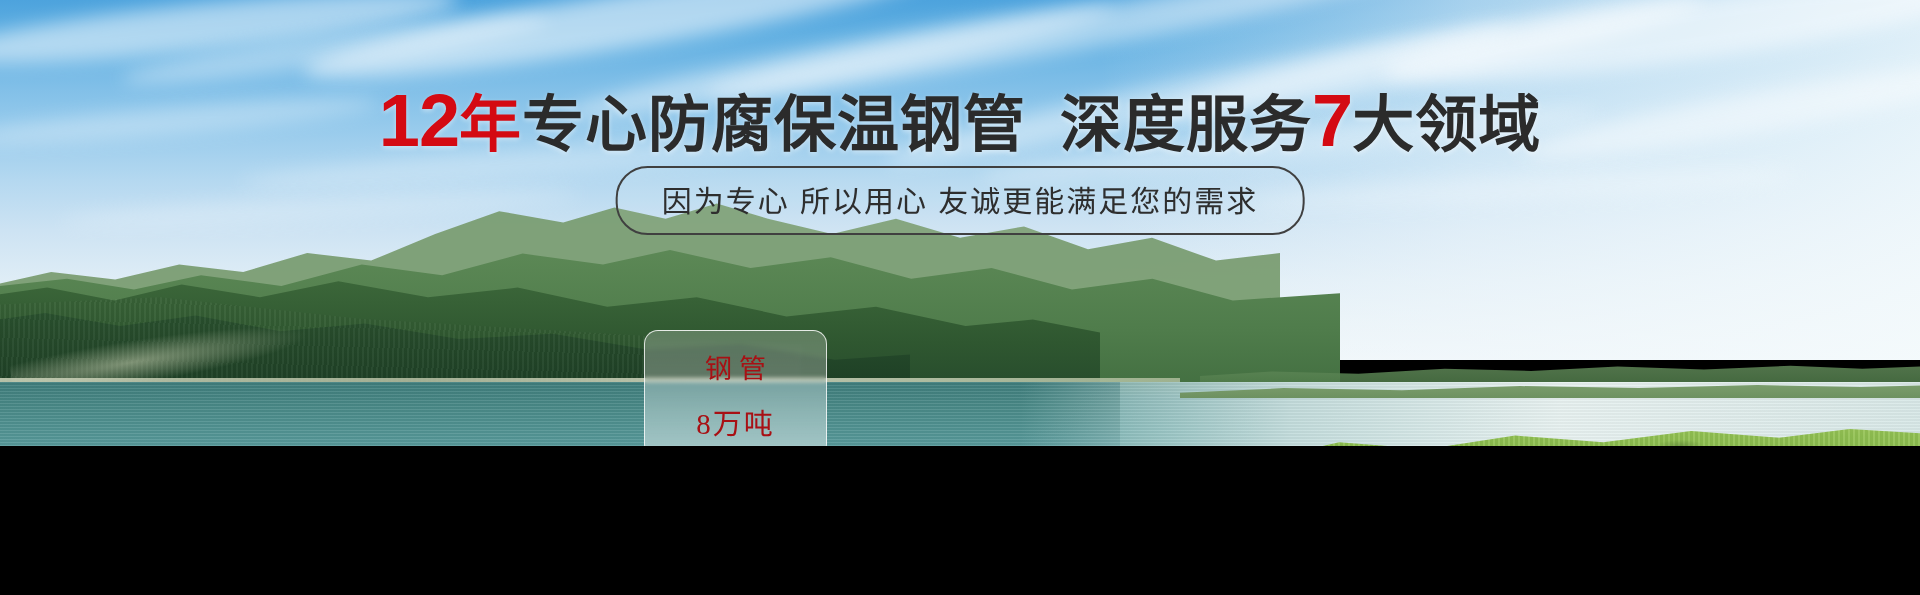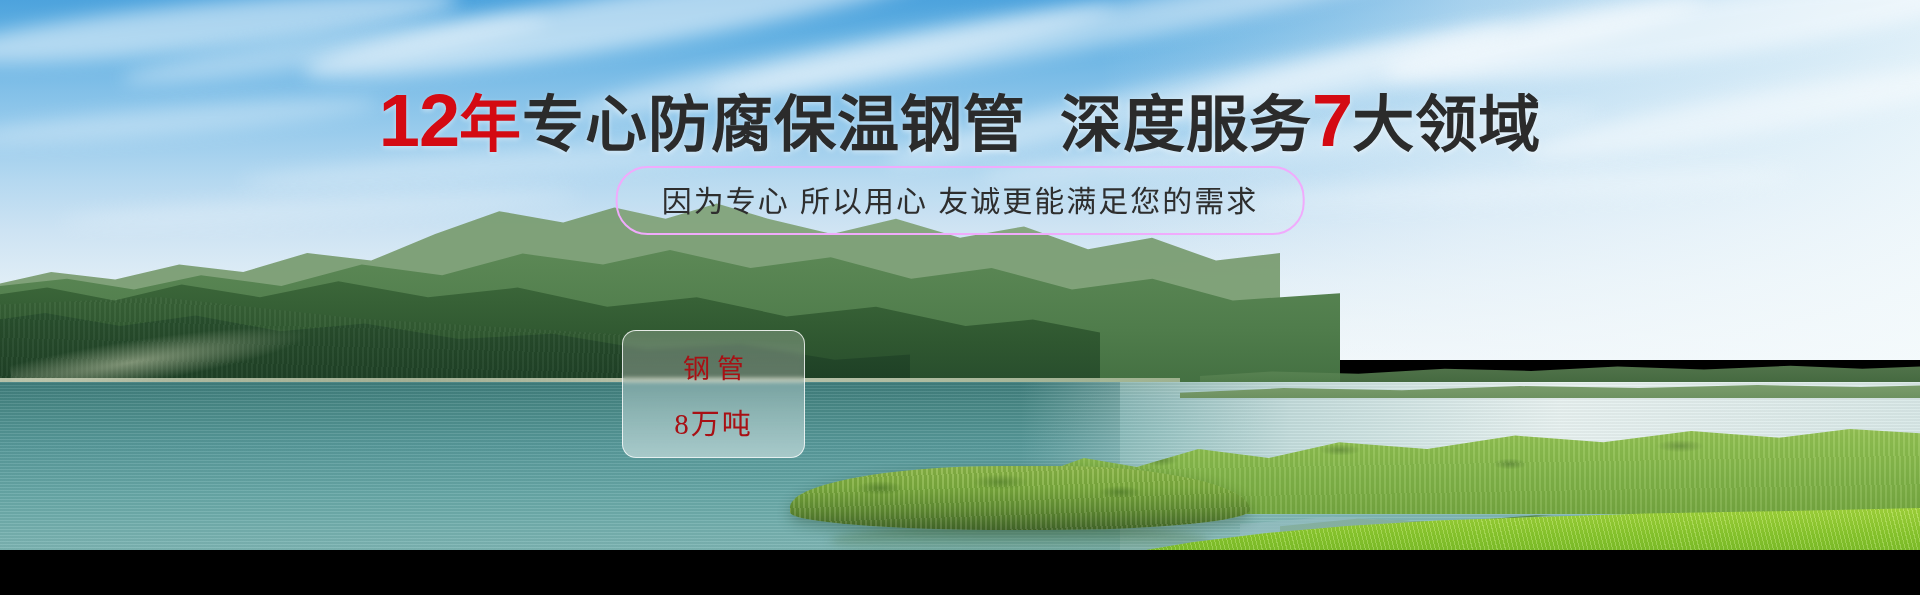--- a/index.html
+++ b/index.html
@@ -1,21 +1,21 @@
 <!DOCTYPE html>
 <html lang="zh-CN"><head>
 <meta charset="utf-8">
 <title>Banner</title>
 <style>
   html,body{margin:0;padding:0;background:#000;}
   *{box-sizing:border-box;}
 
   .banner{
     position:relative;
-    width:1920px;height:550px;
+    width:1920px;height:446px;
     overflow:hidden;
     font-family:"Liberation Sans","DejaVu Sans",sans-serif;
     user-select:none;
     padding-left:35px;
   }
 
   
   .sky{
     position:absolute;left:0;top:0;width:1920px;height:360px;
     background:
@@ -226,32 +226,32 @@
     font-size:74px;
     font-weight:700;
     letter-spacing:-1px;
   }
   .headline .hl-gap{display:inline-block;width:34px;}
 
   
   .subtitle{
     position:absolute;left:50%;top:166px;transform:translateX(-50%);
     padding:9px 44px 12px;
-    border:2px solid #f0abfc;
+    border:2px solid #404040;
     border-radius:32px;
     font-size:30px;
     letter-spacing:2px;
     color:#2e2e2e;
     white-space:nowrap;
     background:rgba(255,255,255,.06);
   }
 
   
   .cards{
-    position:absolute;left:622px;top:330px;
+    position:absolute;left:644px;top:330px;
     display:flex;
     gap:33px;
   }
   .card{
     width:183px;height:128px;
     border-radius:14px;
     border:1px solid rgba(255,255,255,.78);
     background:linear-gradient(to bottom, rgba(255,255,255,.22) 0%, rgba(255,255,255,.30) 48%, rgba(255,255,255,.46) 100%);
     backdrop-filter:blur(2px);
     display:flex;

